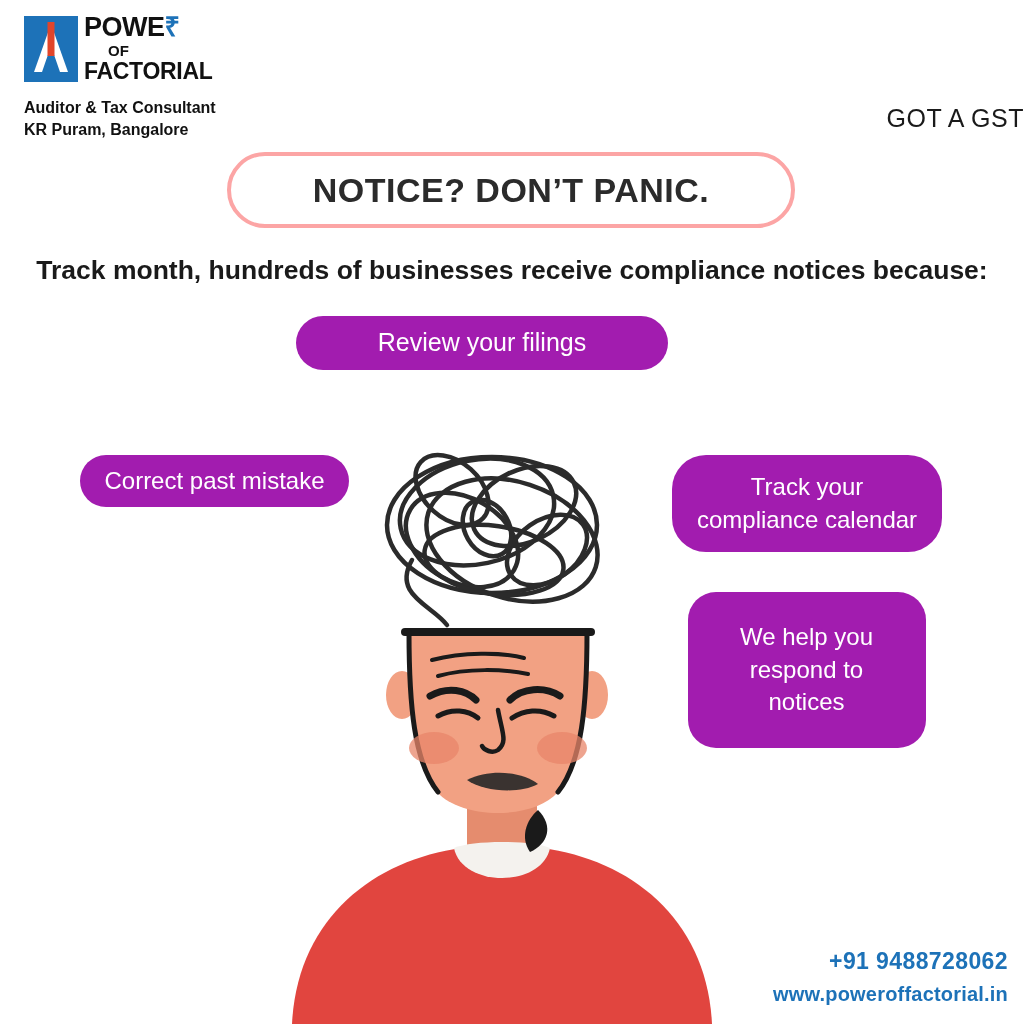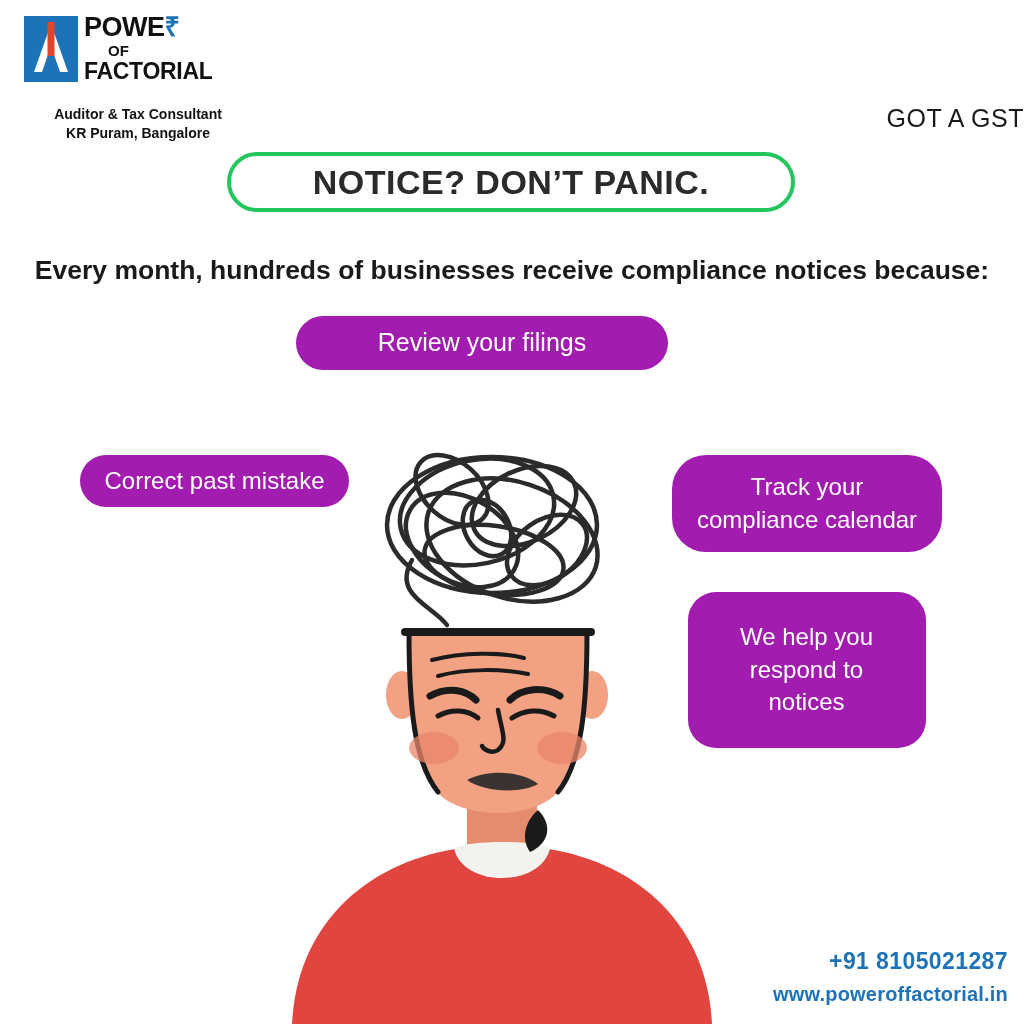--- a/index.html
+++ b/index.html
@@ -90,23 +90,23 @@
     margin-left: 24px;
   }
   .logo-word-3 {
     font-size: 23px;
     font-weight: bold;
     color: #111111;
     margin-top: 2px;
     letter-spacing: -0.3px;
   }
   .logo-sub {
-    margin-top: 22px;
-    text-align: center;
-    font-size: 14px;
+    margin-top: 14px;
+    text-align: left;
+    font-size: 16px;
     font-weight: bold;
     color: #111111;
     line-height: 1.35;
     width: 228px;
   }
 
   
   .kicker {
     position: absolute;
     left: 0;
@@ -115,23 +115,23 @@
     text-align: right;
     font-size: 25px;
     color: #1a1a1a;
     letter-spacing: 0.5px;
   }
   .headline-pill {
     position: absolute;
     left: 227px;
     top: 152px;
     width: 568px;
-    height: 60px;
+    height: 76px;
     box-sizing: border-box;
-    border: 4px solid #22c55e;
+    border: 4px solid #fca5a5;
     border-radius: 38px;
     background: #ffffff;
     display: flex;
     align-items: center;
     justify-content: center;
   }
   .headline-pill span {
     font-size: 34px;
     font-weight: bold;
     color: #2b2b2b;
@@ -240,21 +240,21 @@
       <div>KR Puram, Bangalore</div>
     </div>
   </div>
 
   <div class="kicker">GOT A GST</div>
 
   <div class="headline-pill">
     <span>NOTICE? DON’T PANIC.</span>
   </div>
 
-  <div class="subhead">Every month, hundreds of businesses receive compliance notices because:</div>
+  <div class="subhead">Track month, hundreds of businesses receive compliance notices because:</div>
 
   <div class="bubble b-review">
     <span>Review your filings</span>
   </div>
 
   <div class="bubble b-correct">
     <span>Correct past mistake</span>
   </div>
 
   <div class="bubble b-track">
@@ -319,17 +319,17 @@
 
       <path d="M236 290 C 240 312, 246 322, 236 330 C 230 334, 222 330, 220 326" stroke="#1a1a1a" stroke-width="4.5" fill="none" stroke-linecap="round"></path>
 
       <path d="M205 360 C 228 348, 262 352, 276 364 C 258 374, 222 372, 205 360 Z" fill="#3a3330"></path>
 
       <path d="M276 390 C 292 406, 286 424, 268 432 C 258 418, 264 400, 276 390 Z" fill="#1a1a1a"></path>
     </svg>
   </div>
 
   <div class="contact">
-    <div class="phone">+91 8105021287</div>
+    <div class="phone">+91 9488728062</div>
     <div class="site">www.poweroffactorial.in</div>
   </div>
 
 </div>
 
 </body></html>

